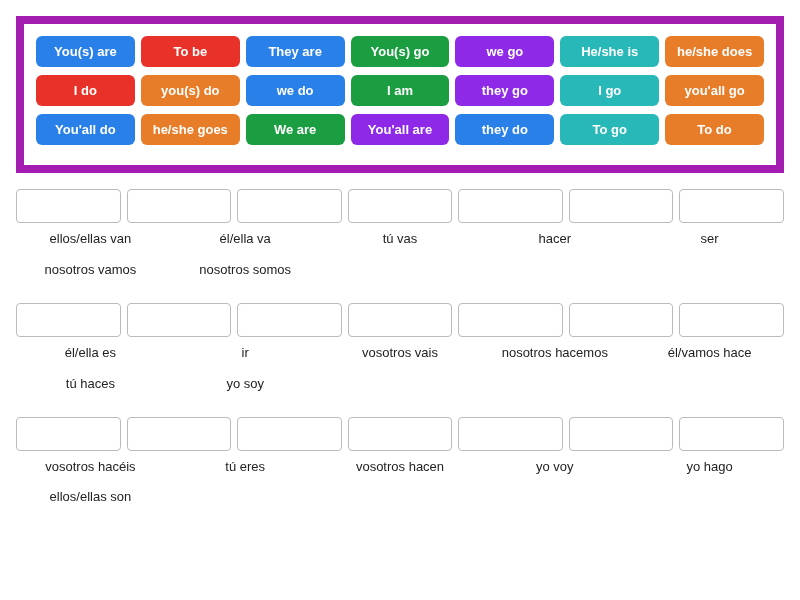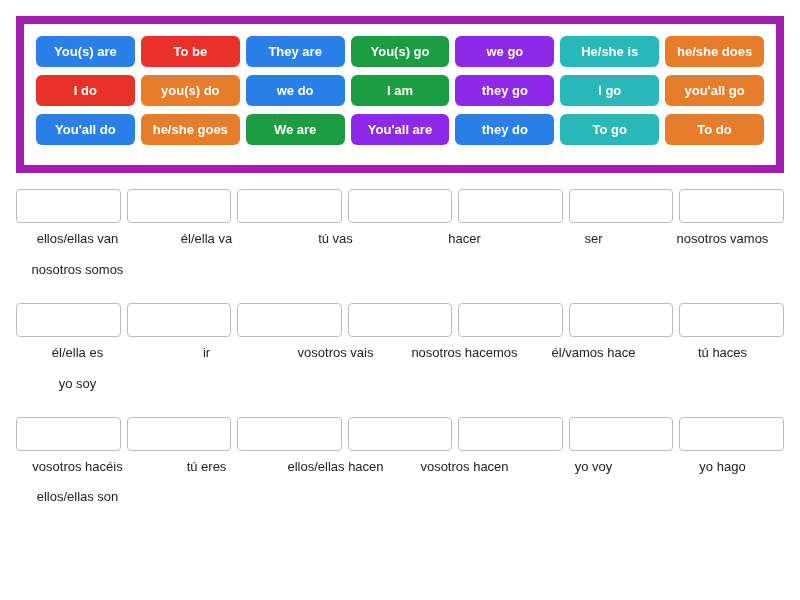--- a/index.html
+++ b/index.html
@@ -50,21 +50,21 @@
 
     .drop-box {
       border: 1px solid #bbb;
       height: 34px;
       border-radius: 4px;
       background: #fff;
     }
 
     .answer-row {
       display: grid;
-      grid-template-columns: repeat(6, 1fr);
+      grid-template-columns: repeat(5, 1fr);
       gap: 6px;
       margin-top: 4px;
     }
 
     .answer-cell {
       text-align: center;
       font-size: 13px;
       line-height: 1.3;
       padding: 4px 2px;
       color: #222;
@@ -154,20 +154,19 @@
         <div class="drop-box"></div>
         <div class="drop-box"></div>
         <div class="drop-box"></div>
         <div class="drop-box"></div>
         <div class="drop-box"></div>
         <div class="drop-box"></div>
       </div>
       <div class="answer-row">
         <div class="answer-cell">vosotros hacéis</div>
         <div class="answer-cell">tú eres</div>
-        <div class="answer-cell">ellos/ellas hacen</div>
         <div class="answer-cell">vosotros hacen</div>
         <div class="answer-cell">yo voy</div>
         <div class="answer-cell">yo hago</div>
         <div class="answer-cell">ellos/ellas son</div>
       </div>
     </div>
   </div>
 
 </body></html>

